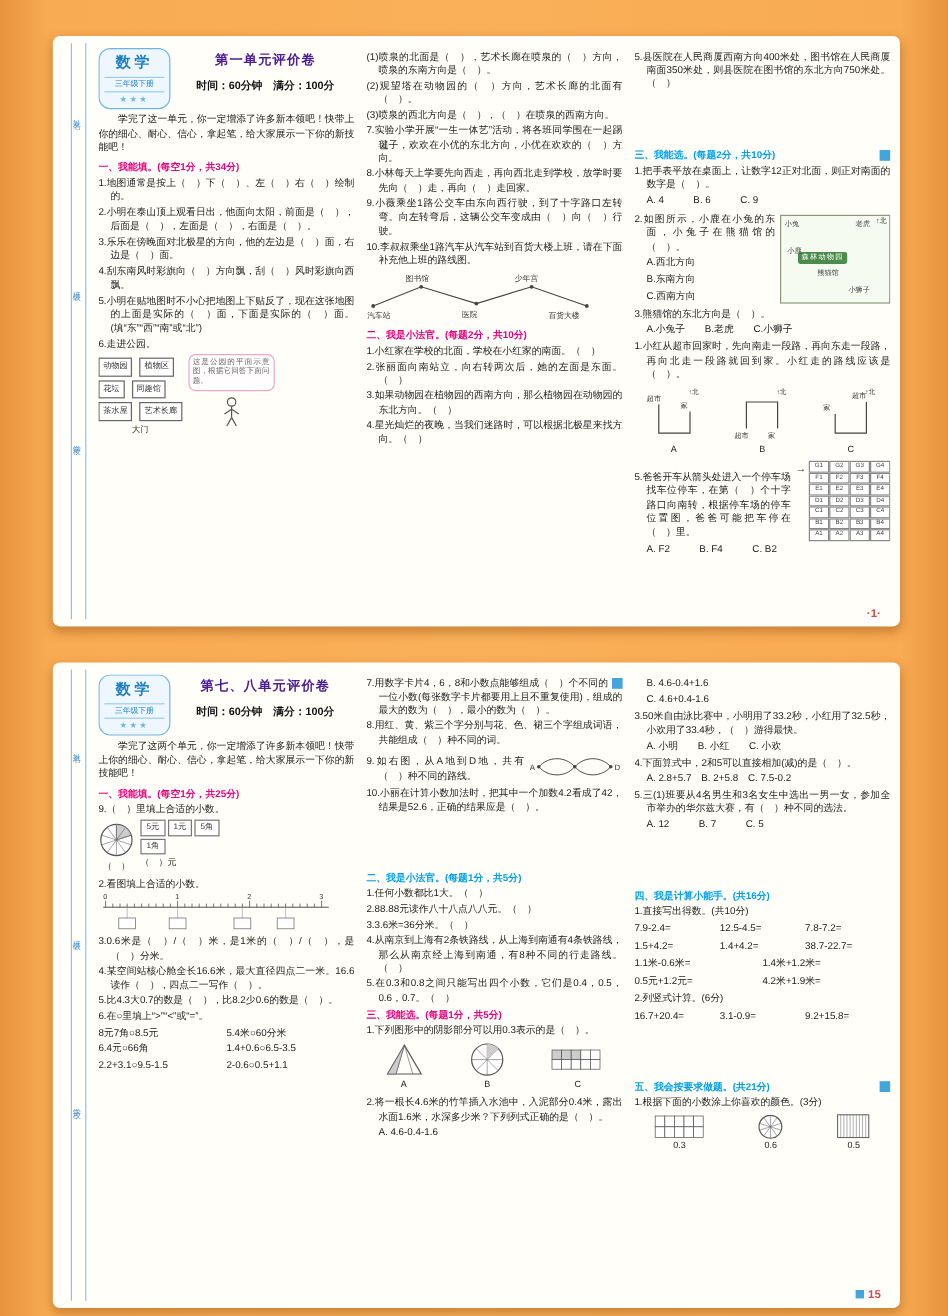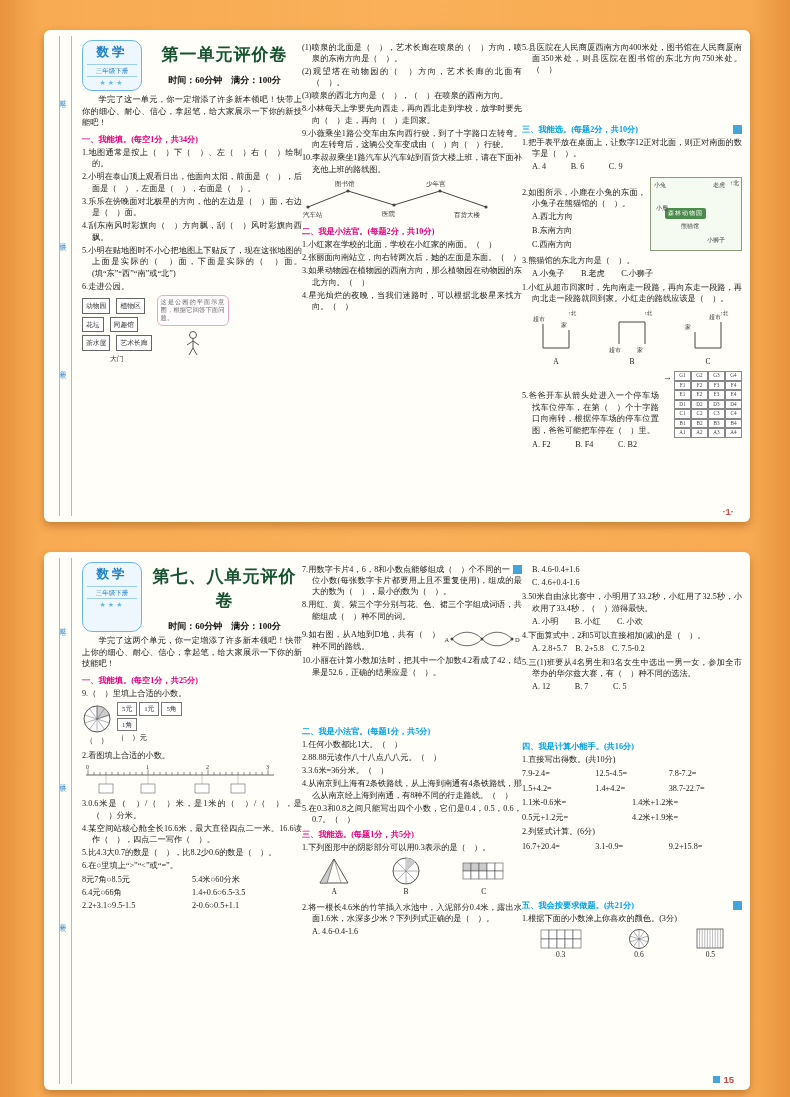--- a/index.html
+++ b/index.html
@@ -10,30 +10,30 @@
     font-family:"Liberation Sans","DejaVu Sans",sans-serif;
   }
   .page{position:absolute;left:44px;width:706px;background:#fffef9;border-radius:6px;
         box-shadow:0 4px 9px rgba(120,55,0,.38);overflow:hidden;}
   #page1{top:30px;height:492px;}
   #page2{top:552px;height:538px;}
   .binding{position:absolute;left:0;top:0;width:36px;height:100%;}
   .bl{position:absolute;top:6px;bottom:6px;border-left:1px solid #8fc3e8;}
   .bl1{left:15px;} .bl2{left:27px;}
   .vlabel{position:absolute;left:14px;writing-mode:vertical-rl;font-size:6.5px;color:#4b93cf;letter-spacing:2px;}
-  .content{position:absolute;left:38px;right:8px;top:10px;bottom:14px;display:flex;font-family:Liberation Serif, serif;}
+  .content{position:absolute;left:38px;right:8px;top:10px;bottom:14px;display:flex;gap:10px;}
   .col{flex:1;min-width:0;font-size:8.2px;line-height:1.4;color:#1b1b1b;text-align:justify;overflow:hidden;}
   .hdr{display:flex;gap:5px;margin-bottom:3px;}
   .badge{width:60px;flex:0 0 60px;border:1.5px solid #6db5e2;background:#eef7fd;border-radius:10px;
          text-align:center;padding:3px 2px 2px;color:#1d7fc4;}
   .bsubj{font-size:12.5px;font-weight:bold;letter-spacing:3px;}
   .bgrade{font-size:6.5px;margin:2px 2px;padding:1px 0;border-top:1px solid #9ccdec;border-bottom:1px solid #9ccdec;}
   .bstars{font-size:7px;color:#6db5e2;letter-spacing:2px;}
   .titlebox{flex:1;text-align:center;padding-top:3px;}
-  .ttl{font-size:17px;font-weight:bold;color:#14532d;letter-spacing:1px;}
+  .ttl{font-size:11px;font-weight:bold;color:#4c1d95;letter-spacing:1px;}
   .time{font-size:9px;font-weight:bold;margin-top:7px;color:#111;}
   .intro{text-indent:2em;margin:3px 0 5px;}
   .sec{font-weight:bold;margin:3px 0 1px;text-align:left;}
   .sec.m{color:#e5007d;} .sec.b{color:#00a0e9;margin-top:48px;}
   .q{margin:1.5px 0;padding-left:10px;text-indent:-10px;}
   .opts{text-indent:0;padding-left:10px;margin:1.5px 0 2.5px;}
   .bluesq{float:right;width:9px;height:9px;background:#43a5db;margin:1px 0 1px 3px;}
   .pagenum{position:absolute;bottom:5px;right:16px;font-size:9.5px;font-weight:bold;color:#d34a4a;}
   .pagenum .psq{display:inline-block;width:7px;height:7px;background:#43a5db;margin-right:3px;}
   .figbox{display:flex;gap:5px;margin:3px 0;align-items:flex-start;}
@@ -133,20 +133,21 @@
               </div>
             </div>
           </div>
         </div>
     </div>
     <div class="col">
       <div>
           <div class="q">(1)喷泉的北面是（　），艺术长廊在喷泉的（　）方向，喷泉的东南方向是（　）。</div>
           <div class="q">(2)观望塔在动物园的（　）方向，艺术长廊的北面有（　）。</div>
           <div class="q">(3)喷泉的西北方向是（　），（　）在喷泉的西南方向。</div>
+          <div class="q">7.实验小学开展“一生一体艺”活动，将各班同学围在一起踢毽子，欢欢在小优的东北方向，小优在欢欢的（　）方向。</div>
           <div class="q">8.小林每天上学要先向西走，再向西北走到学校，放学时要先向（　）走，再向（　）走回家。</div>
           <div class="q">9.小薇乘坐1路公交车由东向西行驶，到了十字路口左转弯。向左转弯后，这辆公交车变成由（　）向（　）行驶。</div>
           <div class="q">10.李叔叔乘坐1路汽车从汽车站到百货大楼上班，请在下面补充他上班的路线图。</div>
           <div class="fig">
             <svg width="190" height="46" viewBox="0 0 190 46">
               <polyline points="6,30 46,14 92,28 138,14 184,30" fill="none" stroke="#444" stroke-width="1"></polyline>
               <circle cx="6" cy="30" r="1.6" fill="#444"></circle>
               <circle cx="46" cy="14" r="1.6" fill="#444"></circle>
               <circle cx="92" cy="28" r="1.6" fill="#444"></circle>
               <circle cx="138" cy="14" r="1.6" fill="#444"></circle>

